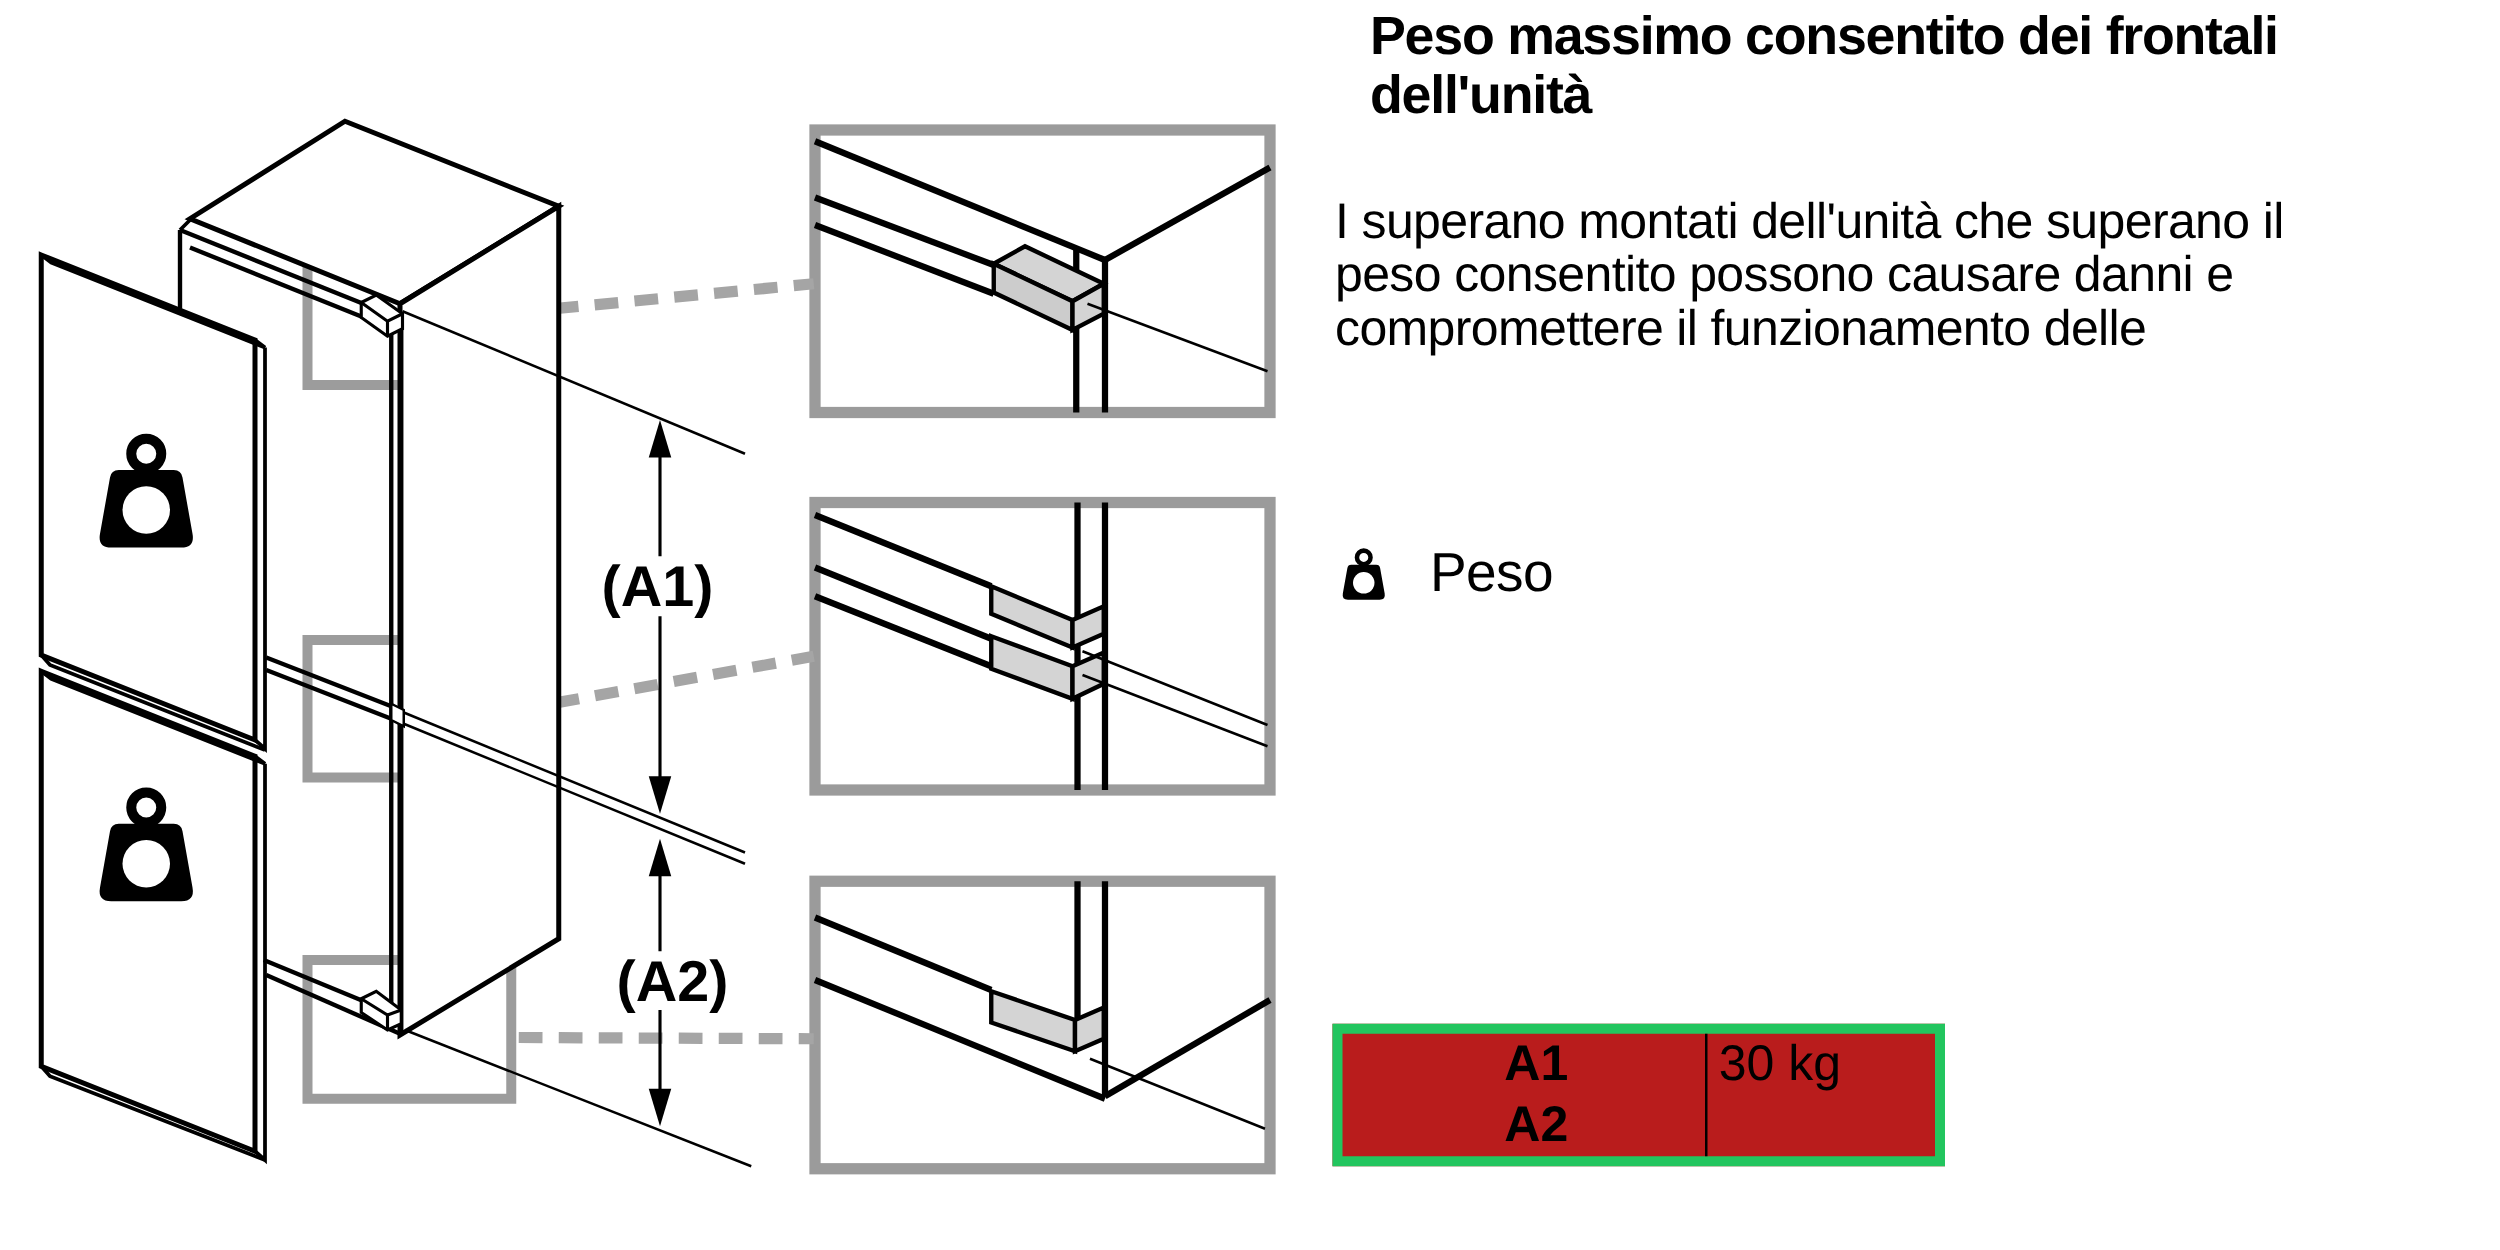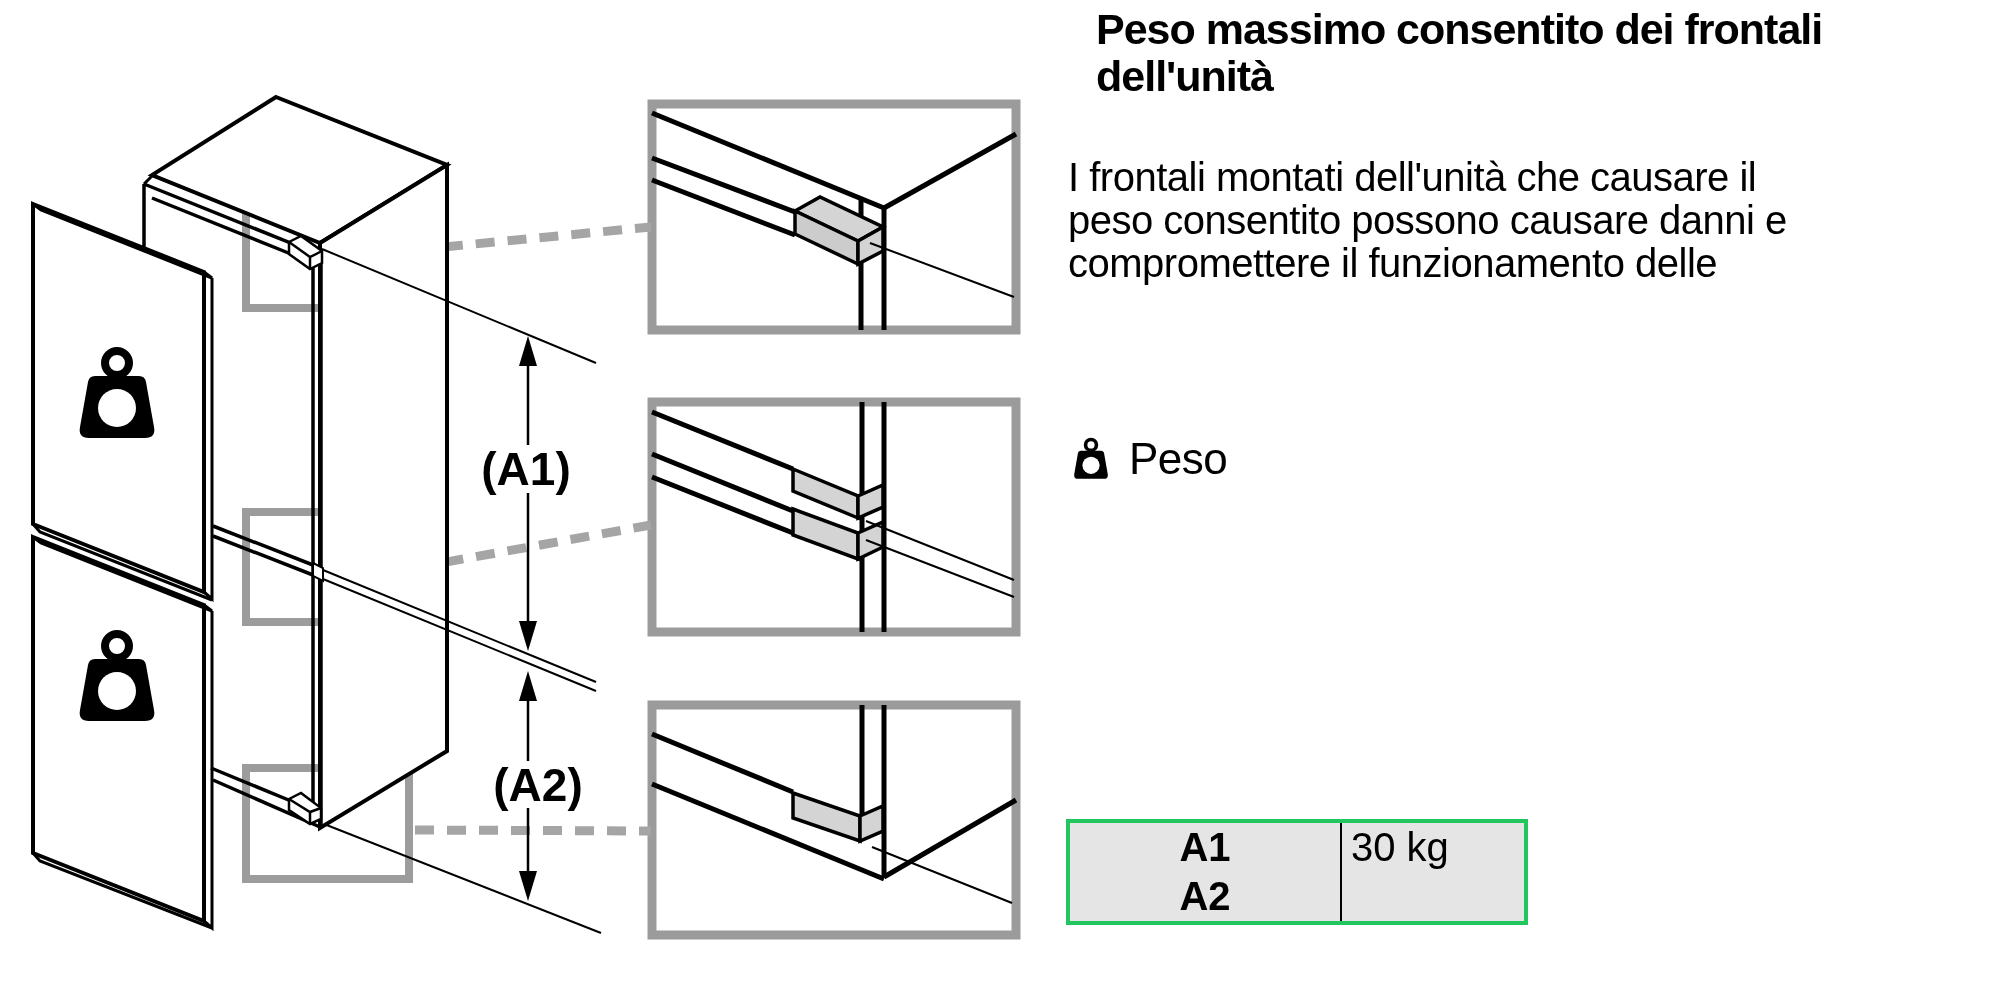--- a/index.html
+++ b/index.html
@@ -47,37 +47,38 @@
     font-weight: 400;
     line-height: 43px;
     letter-spacing: -0.5px;
     white-space: nowrap;
   }
   .peso-row {
     position: absolute;
     left: 1072px;
     top: 434px;
     display: flex;
-    align-items: flex-start;
-    gap: 19px;
+    align-items: center;
+    gap: 34px;
   }
   .peso-row .peso-text {
     font-size: 44px;
     letter-spacing: -0.5px;
   }
   .spec-table {
     position: absolute;
     left: 1066px;
     top: 819px;
     width: 454px;
-    border: 4px solid #22c55e;
+    border: 8px solid #22c55e;
     display: grid;
     grid-template-columns: 272px 182px;
     grid-auto-rows: 49px;
-    background: #e5e5e5;
+    background: #b91c1c;
+    padding-left: 20px;
   }
   .spec-table .cell {
     font-size: 40px;
     line-height: 49px;
     box-sizing: border-box;
     overflow: hidden;
     white-space: nowrap;
   }
   .spec-table .cell.key {
     font-weight: bold;
@@ -224,21 +225,21 @@
       <text class="svg-dim-label" x="538" y="801" fill="#000" stroke="none" text-anchor="middle">(A2)</text>
     </g>
   </svg>
 
   <div class="title-block">
     <div>Peso massimo consentito dei frontali</div>
     <div>dell'unità</div>
   </div>
 
   <div class="body-block">
-    <div>I frontali montati dell'unità che causare il</div>
+    <div>I superano montati dell'unità che superano il</div>
     <div>peso consentito possono causare danni e</div>
     <div>compromettere il funzionamento delle</div>
   </div>
 
   <div class="peso-row">
     <svg width="38" height="49" viewBox="-42 -18 84 96">
       <circle cx="0" cy="0" r="12" fill="#fff" stroke="#000" stroke-width="8"></circle>
       <path d="M -22,13 L 22,13 Q 28,13 29,19 L 37,64 Q 39,75 28,75 L -28,75 Q -39,75 -37,64 L -29,19 Q -28,13 -22,13 Z" fill="#000"></path>
       <circle cx="0" cy="45" r="19" fill="#fff"></circle>
     </svg>

